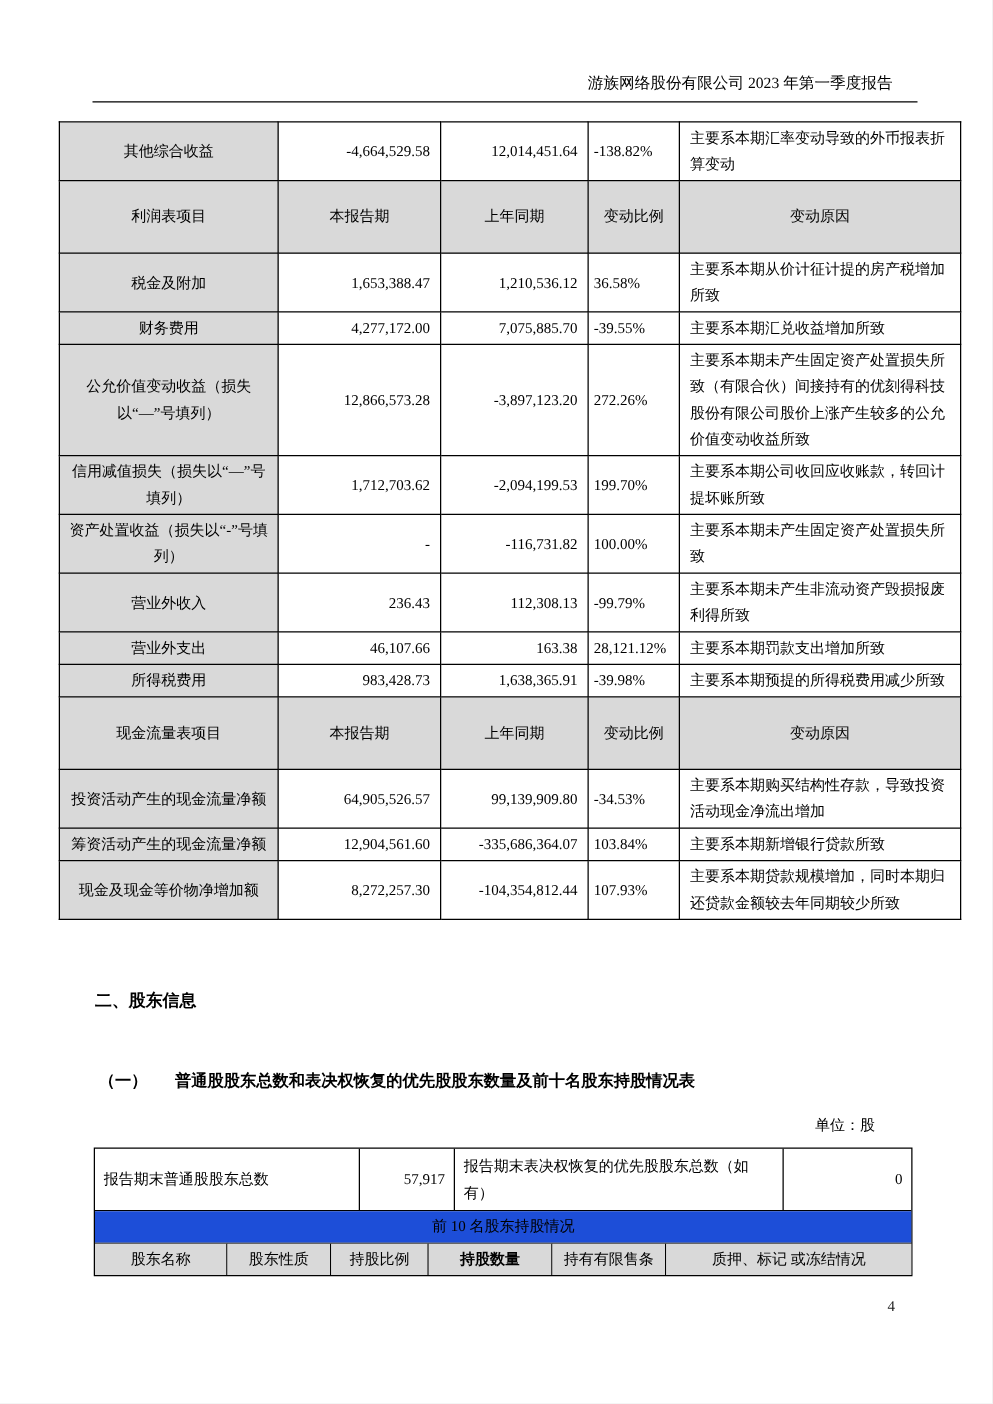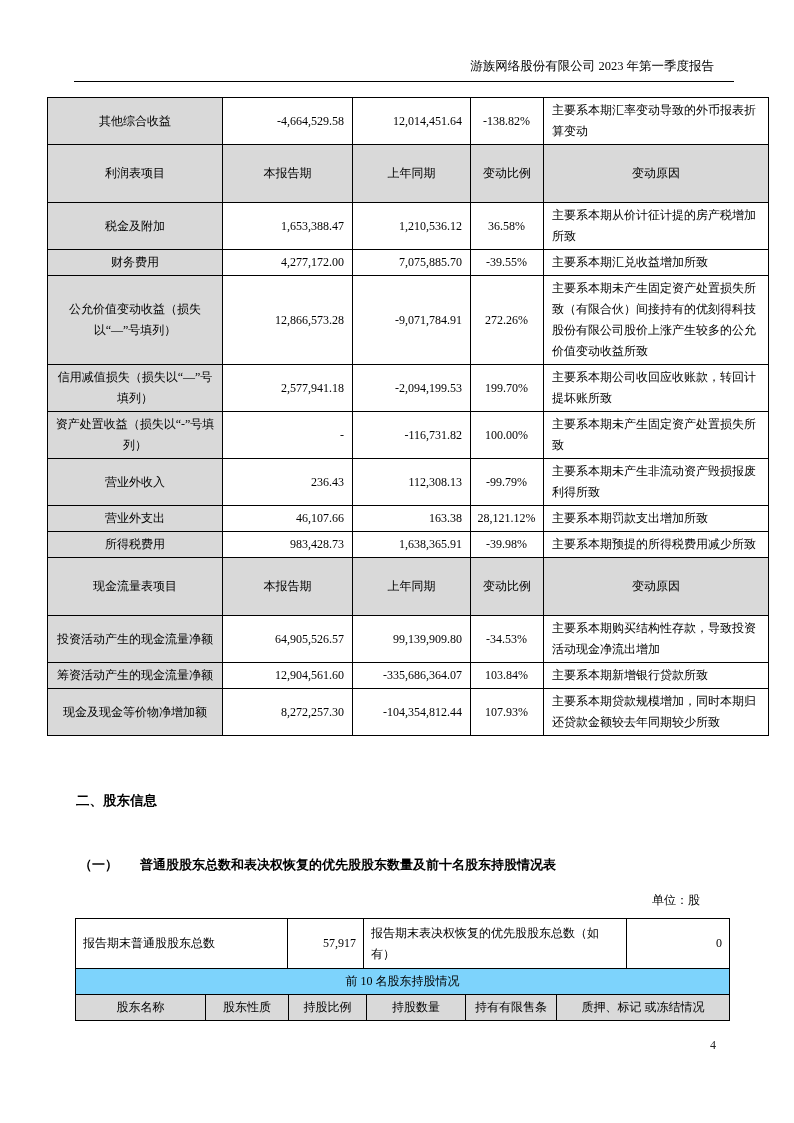--- a/index.html
+++ b/index.html
@@ -37,21 +37,21 @@
   table.fin td {
     border:1px solid #000;
     vertical-align:middle;
     line-height:21px;
     padding:2px 4px;
     box-sizing:border-box;
     word-break:break-all;
   }
   table.fin td.item   { background:#d9d9d9; text-align:center; }
   table.fin td.num    { text-align:right; padding-right:8px; }
-  table.fin td.pct    { text-align:center; padding-right:5px; }
+  table.fin td.pct    { text-align:left; padding-right:5px; }
   table.fin td.reason { text-align:left;  padding-left:8px; padding-right:7px; }
   table.fin tr.hdr td { background:#d9d9d9; text-align:center; padding:18px 2px; }
 
   
   .sec-heading {
     position:absolute; left:76px; top:792px;
     font-size:13.5px; font-weight:bold;
     font-family:"Liberation Sans","DejaVu Sans",sans-serif;
     text-align:right;
   }
@@ -81,26 +81,26 @@
     display:flex; align-items:center;
     word-break:break-all;
   }
   .sh-row > div:last-child { border-right:none; }
   .sh-row.r1 { min-height:49px;justify-content:center; }
   .r1c1 { width:212px; }
   .r1c2 { width:76px;  justify-content:flex-end; }
   .r1c3 { width:263px; }
   .r1c4 { flex:1;      justify-content:flex-end; }
   .sh-row.r2 > div {
-    width:100%; background:#7dd3fc;
+    width:100%; background:#1d4ed8;
     justify-content:center; min-height:19px;
   }
   .sh-row.r3 > div { background:#d9d9d9; justify-content:center; min-height:21px; text-align:center; }
-  .r3c0 { width:130px; } .r3c1 { width:83px; } .r3c2 { width:78px; }
-  .r3c3 { width:99px; }  .r3c4 { width:91px; } .r3c5 { flex:1; }
+  .r3c0 { width:106px; } .r3c1 { width:83px; } .r3c2 { width:78px; }
+  .r3c3 { width:99px;font-weight:bold; }  .r3c4 { width:91px; } .r3c5 { flex:1; }
 
   
   .page-number {
     position:absolute; left:710px; top:1038px;
     font-size:12px; color:#222;
   }
 </style>
 </head>
 <body>
 
@@ -141,27 +141,27 @@
         <tr class="datarow">
           <td class="item">财务费用</td>
           <td class="num">4,277,172.00</td>
           <td class="num">7,075,885.70</td>
           <td class="pct">-39.55%</td>
           <td class="reason">主要系本期汇兑收益增加所致</td>
         </tr>
         <tr class="datarow">
           <td class="item">公允价值变动收益（损失以“—”号填列）</td>
           <td class="num">12,866,573.28</td>
-          <td class="num">-9,071,784.91</td>
+          <td class="num">-3,897,123.20</td>
           <td class="pct">272.26%</td>
           <td class="reason">主要系本期未产生固定资产处置损失所致（有限合伙）间接持有的优刻得科技股份有限公司股价上涨产生较多的公允价值变动收益所致</td>
         </tr>
         <tr class="datarow">
           <td class="item">信用减值损失（损失以“—”号填列）</td>
-          <td class="num">2,577,941.18</td>
+          <td class="num">1,712,703.62</td>
           <td class="num">-2,094,199.53</td>
           <td class="pct">199.70%</td>
           <td class="reason">主要系本期公司收回应收账款，转回计提坏账所致</td>
         </tr>
         <tr class="datarow">
           <td class="item">资产处置收益（损失以“-”号填列）</td>
           <td class="num">-</td>
           <td class="num">-116,731.82</td>
           <td class="pct">100.00%</td>
           <td class="reason">主要系本期未产生固定资产处置损失所致</td>

